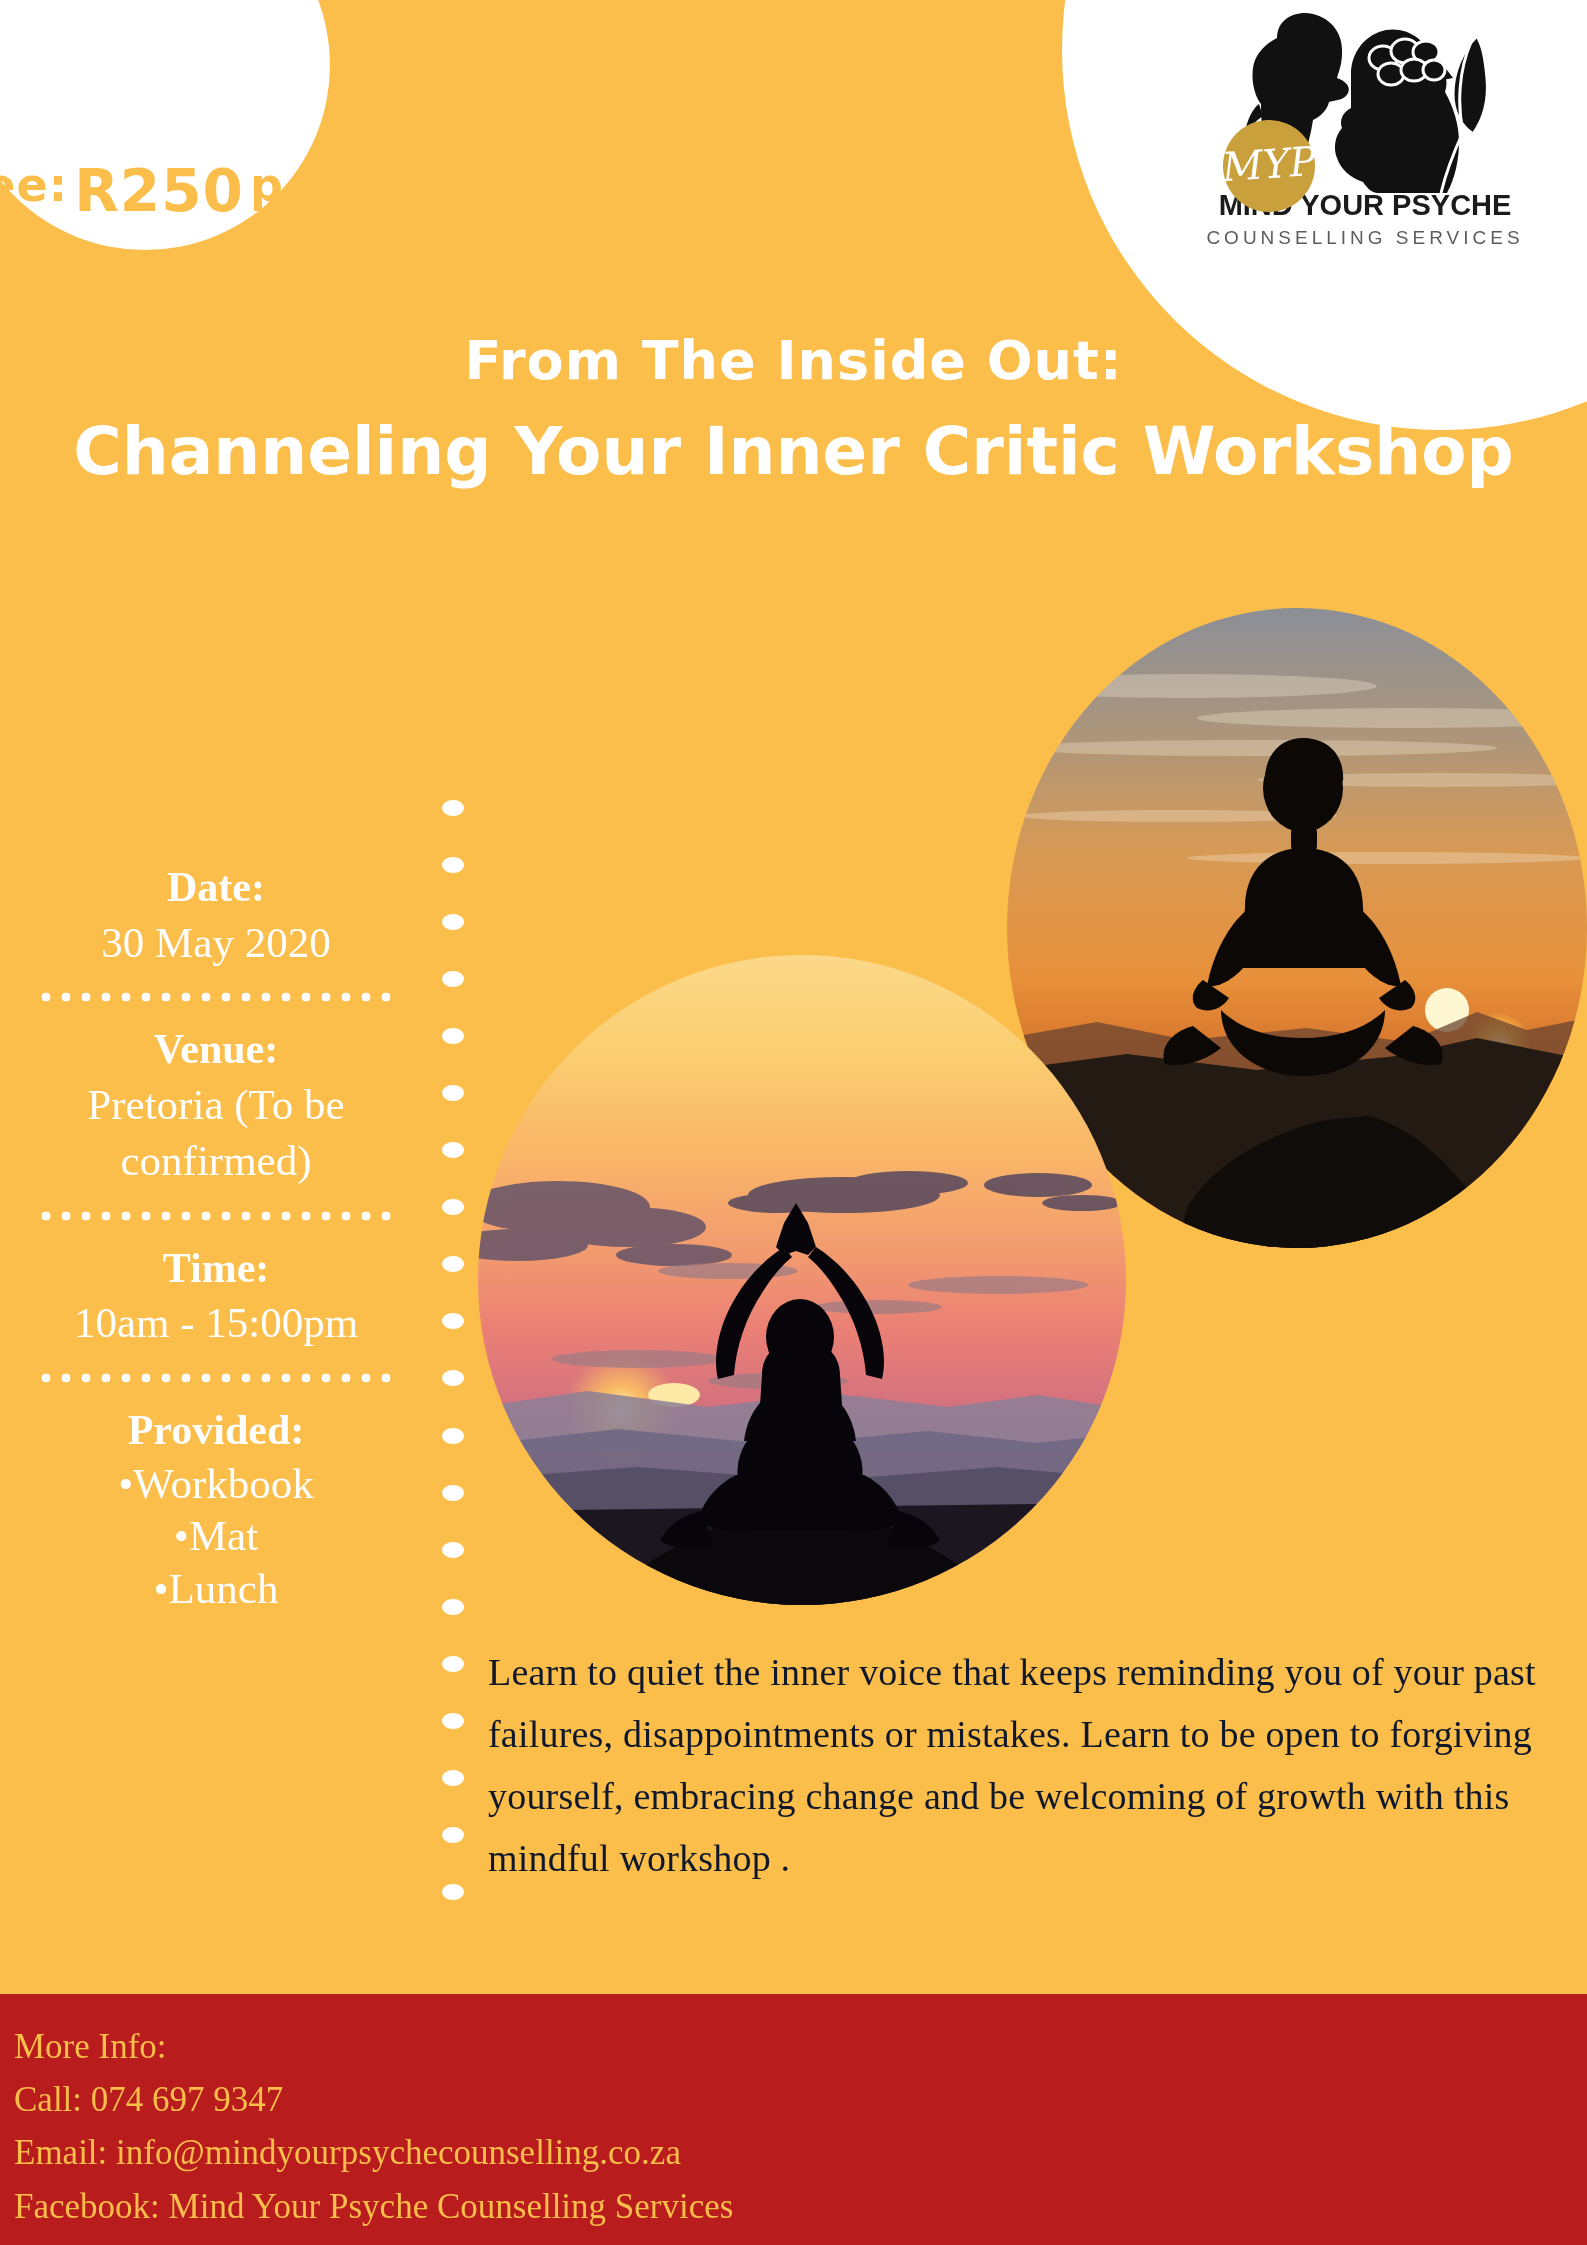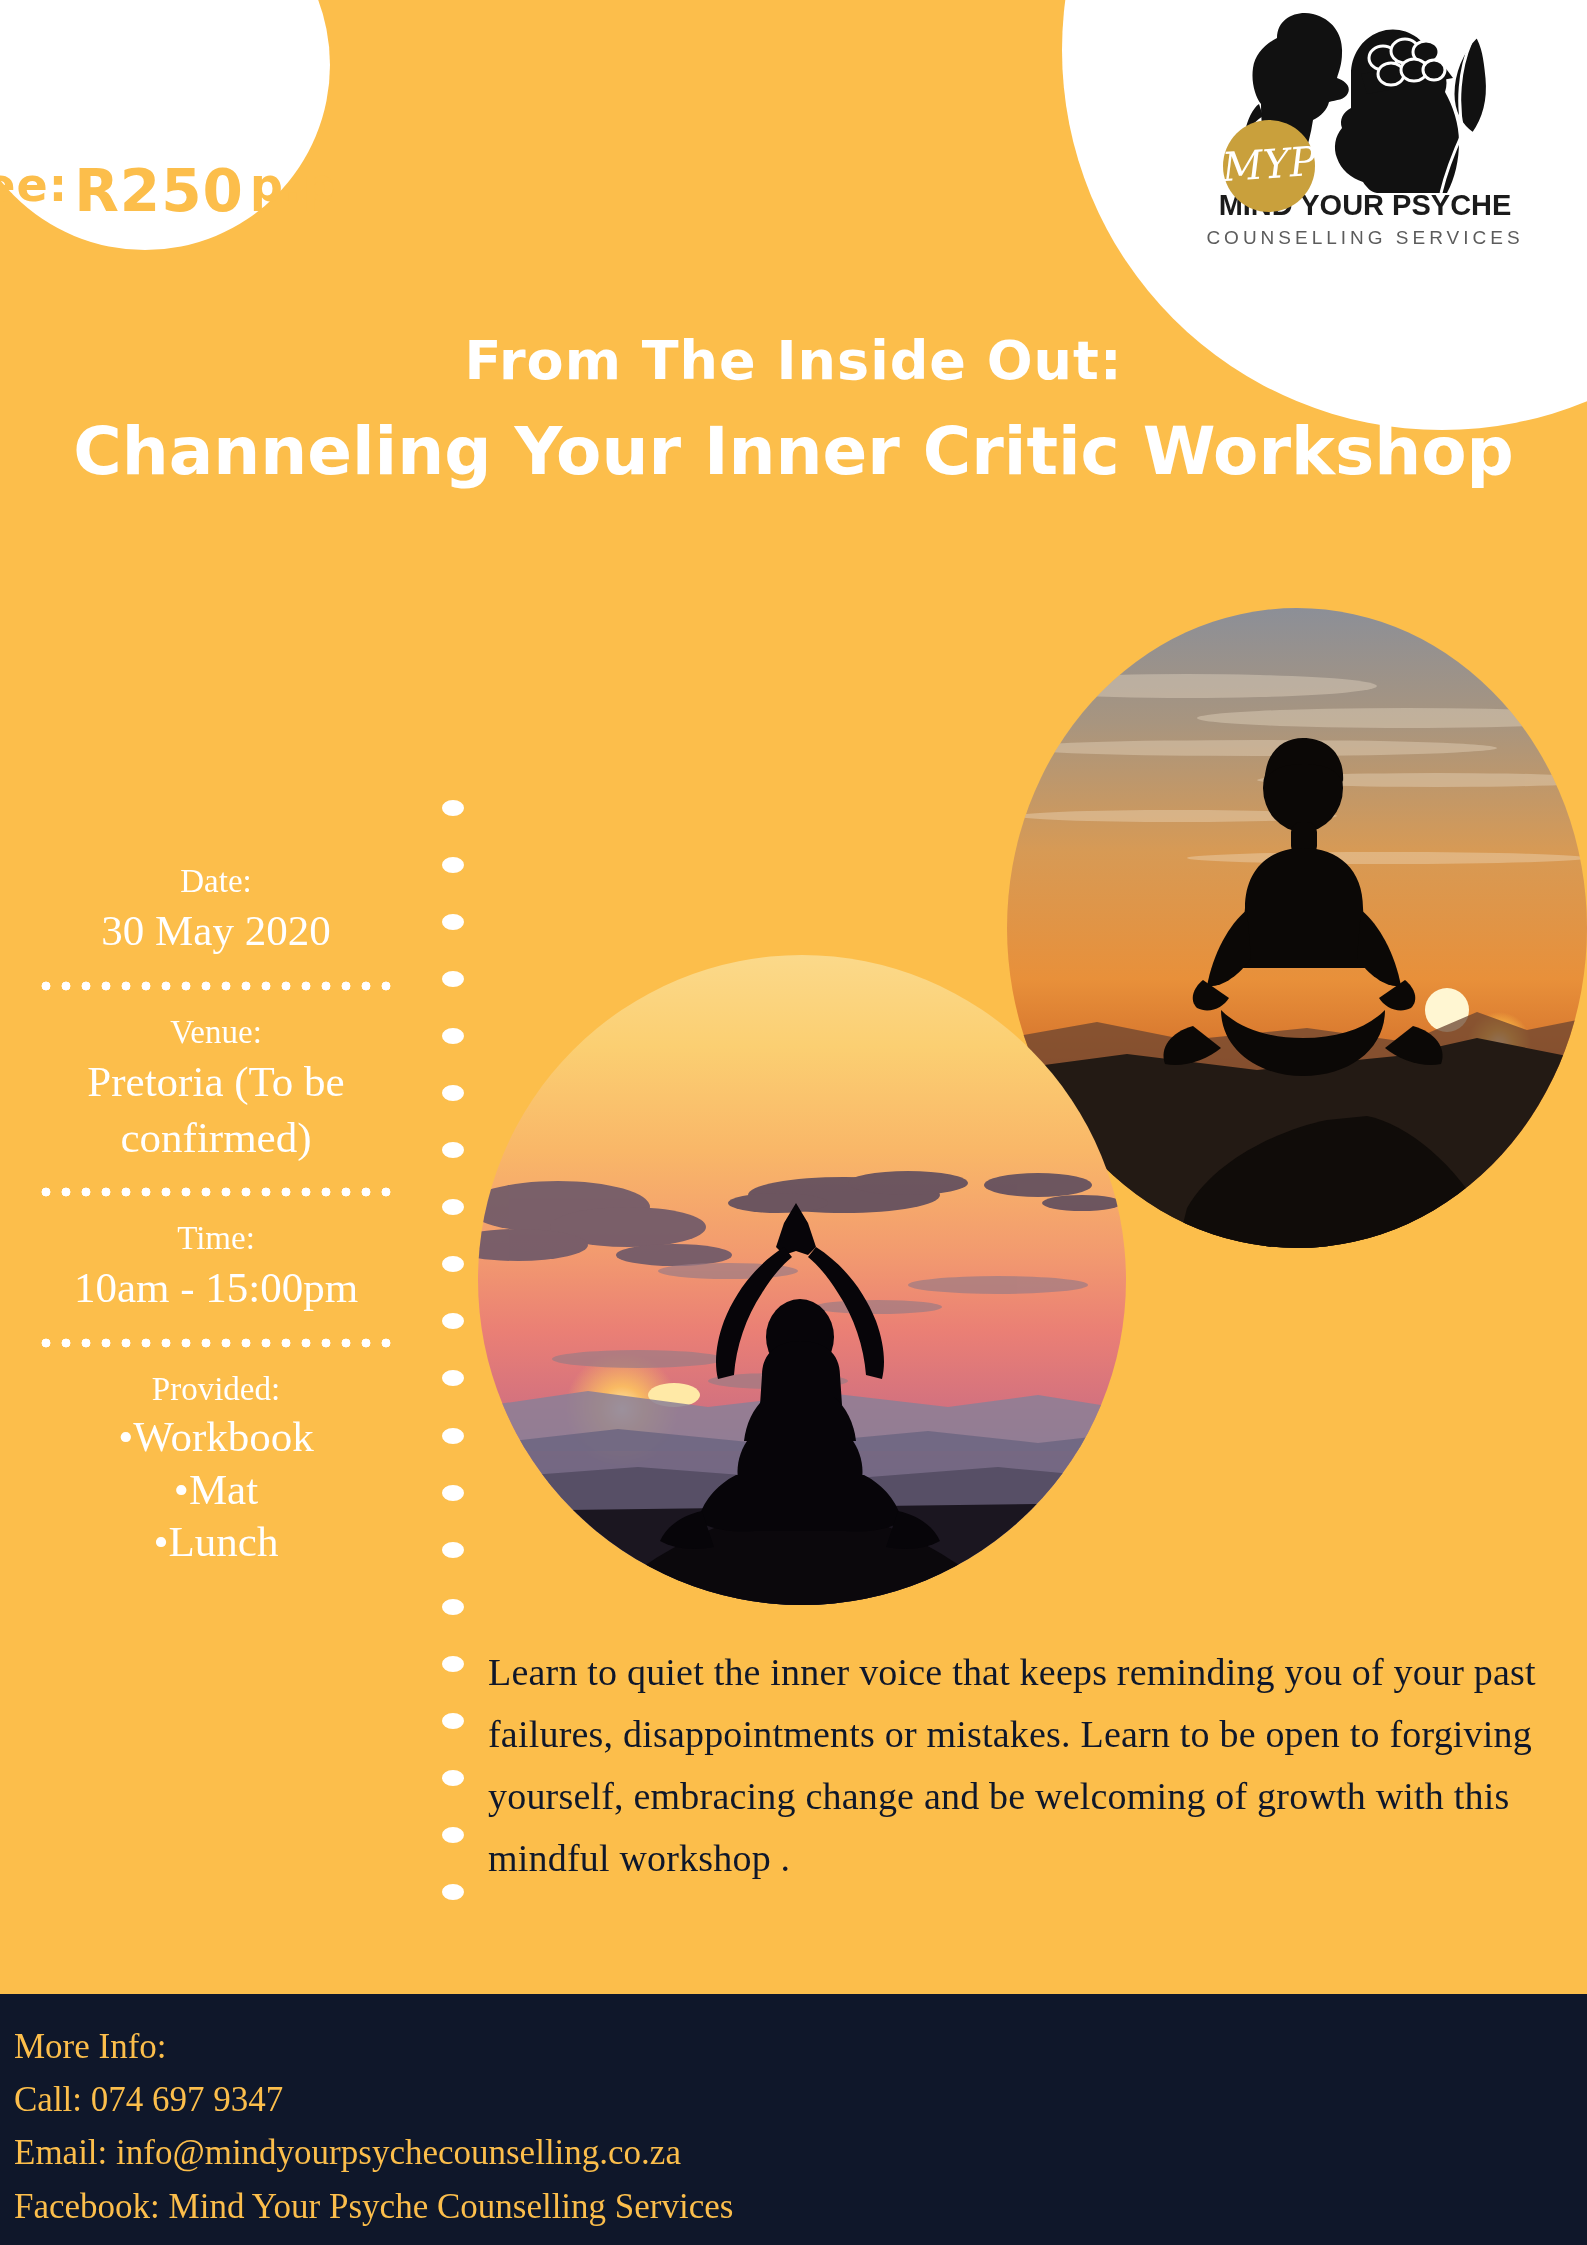--- a/index.html
+++ b/index.html
@@ -122,21 +122,21 @@
   
   .info-col {
     position:absolute;
     left:0; top:860px;
     width:432px;
     text-align:center;
     color:#ffffff;
     font-family:"Liberation Serif", serif;
   }
   .info-group { padding:0 14px; }
-  .info-label { font-size:33px; line-height:1.3; }
+  .info-label { font-size:42px; line-height:1.3;font-weight:bold; }
   .info-value { font-size:43px; line-height:1.3; }
   .dot-sep {
     width:360px; height:10px;
     margin:22px auto 20px;
     background-image:radial-gradient(circle, #ffffff 38%, rgba(255,255,255,0) 42%);
     background-size:20px 10px;
     background-repeat:repeat-x;
   }
   .provided-list { list-style:none; }
   .provided-list li { font-size:43px; line-height:1.22; }
@@ -159,21 +159,21 @@
     font-family:"Liberation Serif", serif;
     font-size:38px;
     line-height:1.63;
     letter-spacing:0.2px;
   }
   
   .footer {
     position:absolute;
     left:0; top:1994px;
     width:1587px; height:251px;
-    background:#0f172a;
+    background:#b91c1c;
     padding:26px 0 0 14px;
   }
   .footer-line {
     color:#fcbe4b;
     font-family:"Liberation Serif", serif;
     font-size:35px;
     line-height:1.52;
     white-space:nowrap;
   }
 </style>

